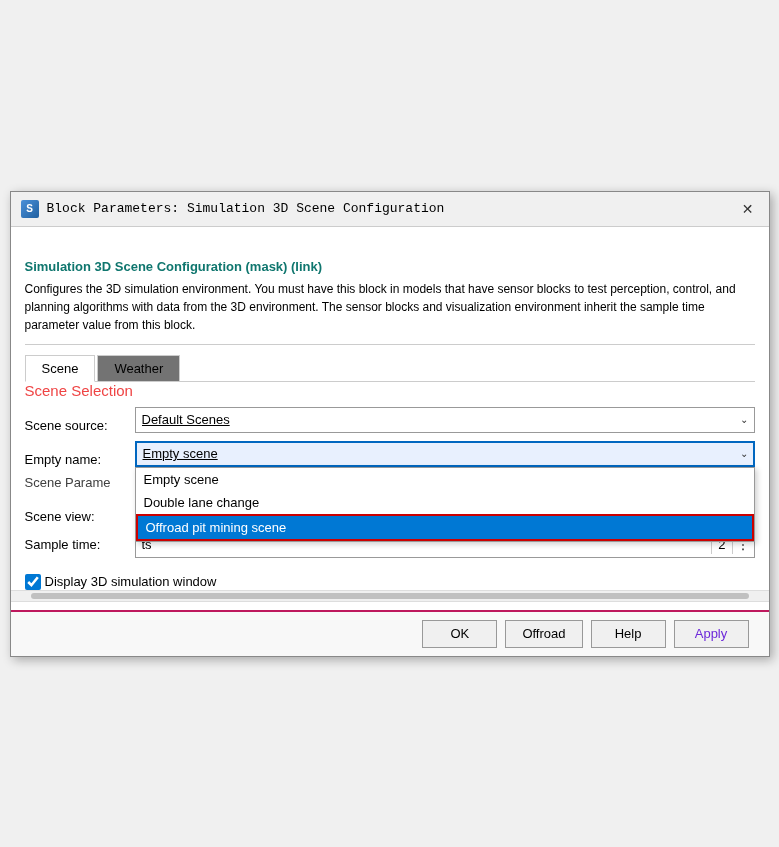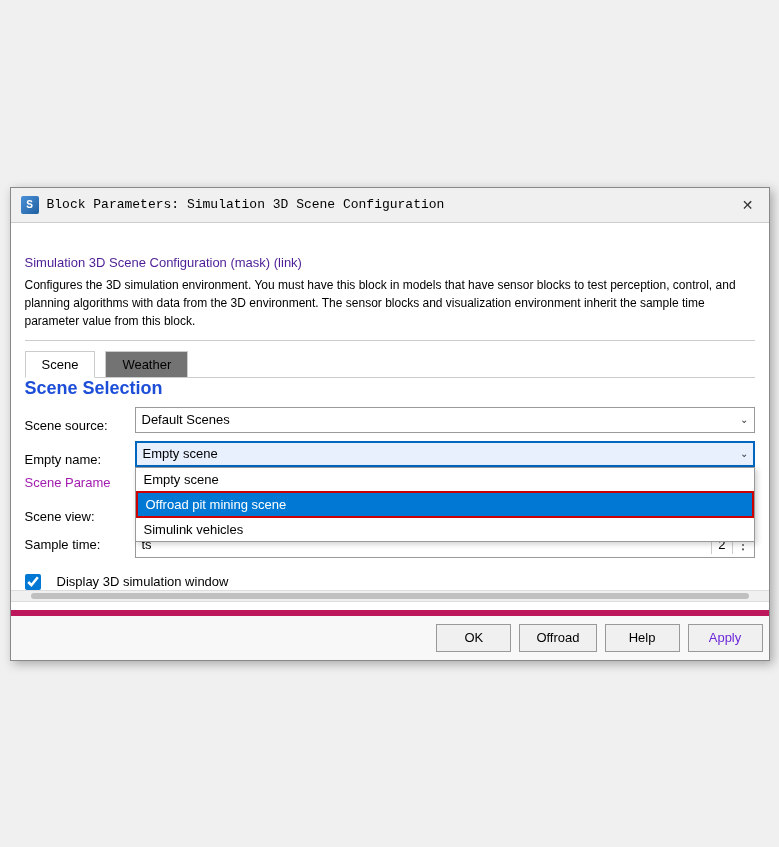--- a/index.html
+++ b/index.html
@@ -64,78 +64,79 @@
       color: #333;
     }
     .dialog-body {
       padding: 12px 14px 8px 14px;
       flex: 1;
       display: flex;
       flex-direction: column;
     }
     .dialog-subtitle {
       font-size: 13px;
-      font-weight: normal;
+      font-weight: bold;
       margin-bottom: 6px;
-      color: #4c1d95;
+      color: #0f766e;
       margin-top: 20px;
     }
     .dialog-description {
       font-size: 12px;
       color: #000;
       line-height: 1.5;
       margin-bottom: 10px;
       border-bottom: 1px solid #ccc;
       padding-bottom: 10px;
     }
     .tabs {
       display: flex;
-      gap: 8px;
+      gap: 0;
       border-bottom: 1px solid #ccc;
       text-align: center;
     }
     .tab {
       padding: 5px 16px;
       font-size: 13px;
       cursor: pointer;
       border: 1px solid #ccc;
       border-bottom: none;
       background: #737373;
       color: #000;
       margin-right: 2px;
     }
     .tab.active {
       background: #fff;
       border-bottom: 1px solid #fff;
       margin-bottom: -1px;
       font-weight: normal;
     }
     .section-label {
-      font-size: 18px;
-      font-weight: bold;
+      font-size: 15px;
+      font-weight: normal;
       margin-bottom: 8px;
-      color: #1d4ed8;
+      color: #ef4444;
     }
     .form-row {
       display: flex;
       align-items: flex-end;
       margin-bottom: 8px;
       position: relative;
     }
     .form-label {
       width: 110px;
       font-size: 13px;
       color: #000;
       flex-shrink: 0;
     }
     .select-wrapper {
       flex: 1;
       position: relative;
       display: flex;
       align-items: center;
+      text-decoration: underline;
     }
     .select-control {
       width: 100%;
       height: 26px;
       border: 1px solid #999;
       font-size: 13px;
       padding: 2px 24px 2px 6px;
       background: white;
       appearance: none;
       cursor: pointer;
@@ -174,21 +175,21 @@
       padding-left: 8px;
     }
     .scene-params-row {
       display: flex;
       align-items: center;
       margin-bottom: 8px;
     }
     .scene-params-label {
       width: 110px;
       font-size: 13px;
-      color: #a21caf;
+      color: #404040;
       flex-shrink: 0;
     }
     .sample-time-row {
       display: flex;
       align-items: center;
       margin-bottom: 8px;
     }
     .sample-time-input-wrap {
       flex: 1;
       display: flex;
@@ -212,21 +213,21 @@
     }
     .sample-time-dots {
       padding: 2px 4px;
       font-size: 13px;
       color: #000;
       border-left: 1px solid #ccc;
     }
     .checkbox-row {
       display: flex;
       align-items: center;
-      gap: 16px;
+      gap: 4px;
       margin-top: 8px;
     }
     .checkbox-input {
       width: 16px;
       height: 16px;
       accent-color: #0078d4;
     }
     .checkbox-label {
       font-size: 13px;
       color: #000;
@@ -243,22 +244,22 @@
     .scrollbar-thumb {
       position: absolute;
       left: 20px;
       right: 20px;
       top: 2px;
       bottom: 2px;
       background: #c0c0c0;
       border-radius: 3px;
     }
     .footer {
-      border-top: 6px solid #be185d;
-      padding: 8px 6px;
+      border-top: 2px solid #be185d;
+      padding: 8px 20px;
       display: flex;
       justify-content: flex-end;
       align-items: center;
       gap: 8px;
       background: #f8f8f8;
     }
     .btn {
       min-width: 75px;
       height: 28px;
       padding: 4px 16px;
@@ -312,22 +313,22 @@
     <div class="form-row" style="position:relative; z-index:10;">
       <span class="form-label">Empty name:</span>
       <div class="select-wrapper" style="position:relative;">
         <div class="select-control dropdown-open" style="display:flex;align-items:center;height:26px;padding:2px 24px 2px 6px;">
           <span>Empty scene</span>
         </div>
         <span class="select-arrow" style="right:6px;">⌄</span>
 
         <div class="dropdown-menu">
           <div class="dropdown-item">Empty scene</div>
+          <div class="dropdown-item">Double lane change</div>
           <div class="dropdown-item selected">Offroad pit mining scene</div>
-          <div class="dropdown-item">Simulink vehicles</div>
         </div>
       </div>
     </div>
 
     <div class="scene-params-row">
       <span class="scene-params-label">Scene Parame</span>
     </div>
 
     <div class="form-row">
       <span class="form-label">Scene view:</span>

